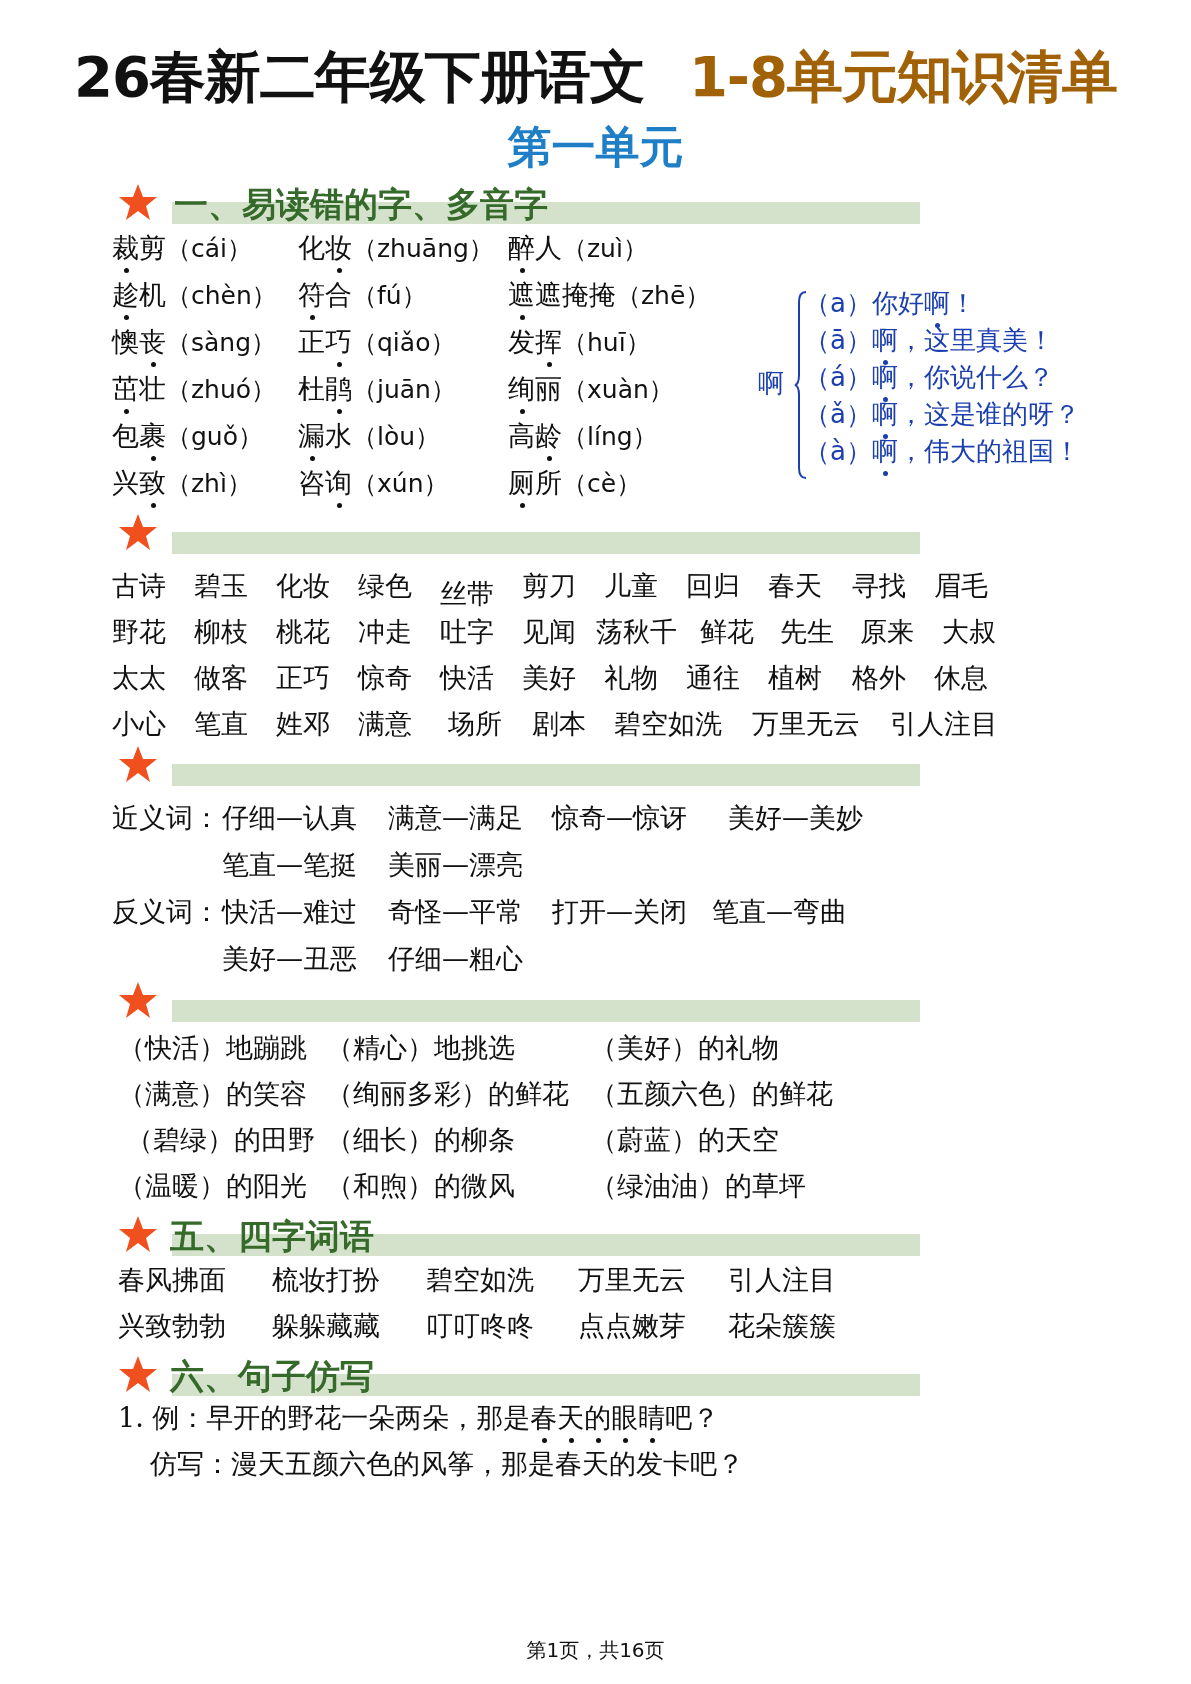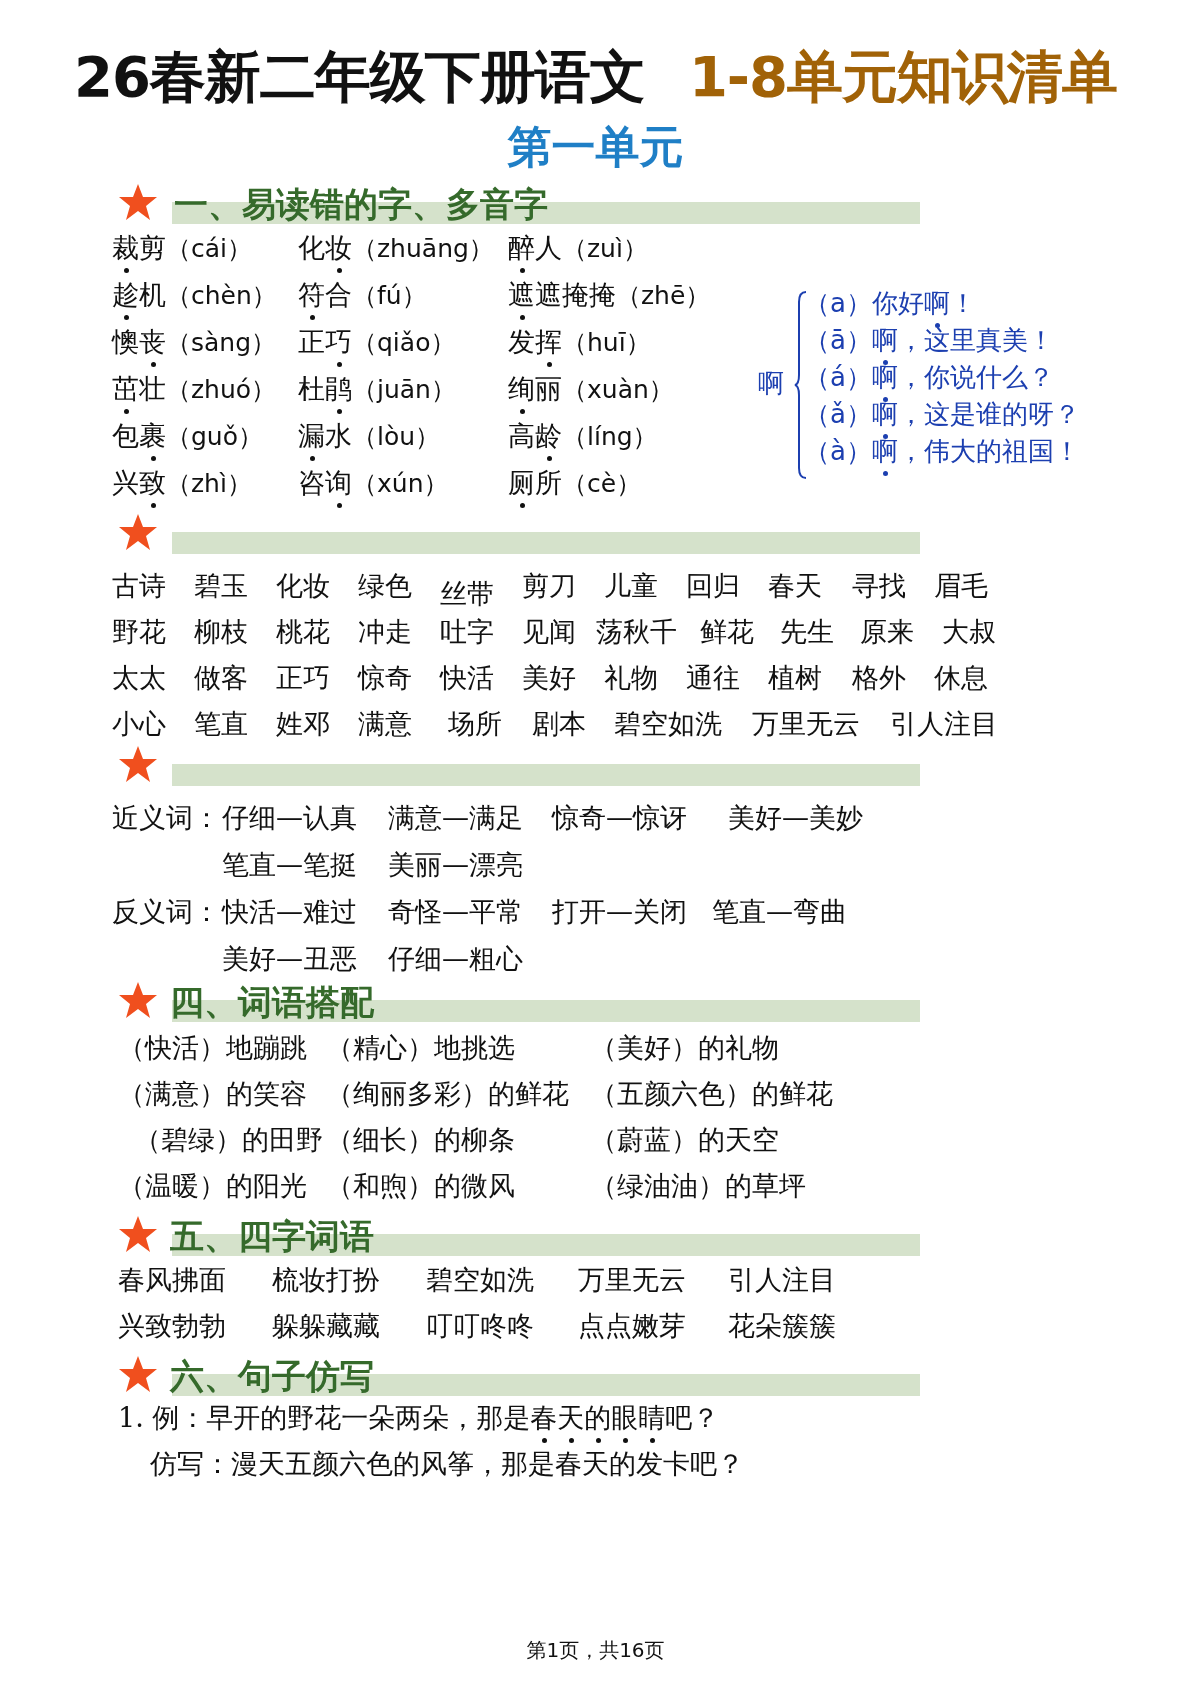--- a/index.html
+++ b/index.html
@@ -156,30 +156,29 @@
 <div id="ant2" class="abs words" style="left:222px; top:941px;">
     <span class="abs" style="left:0px; top:0;">美好—丑恶</span>
     <span class="abs" style="left:166px; top:0;">仔细—粗心</span>
   </div>
 
 <div class="abs sec-head" style="top:980px">
   <svg class="star" viewBox="0 0 40 40">
       <polygon points="20,2 25,15 39,15 28,24 32,38 20,29 8,38 12,24 1,15 15,15" fill="#f04f1e"></polygon>
     </svg>
   <div class="bar"></div>
-  <div class="label" style="left:58px">四、词语搭配</div>
 </div>
 <div id="collocations" class="abs" style="left:118px; top:1030px; width:800px;">
     <span class="abs words" style="left:0px; top:0px;">（快活）地蹦跳</span>
     <span class="abs words" style="left:208px; top:0px;">（精心）地挑选</span>
     <span class="abs words" style="left:472px; top:0px;">（美好）的礼物</span>
     <span class="abs words" style="left:0px; top:46px;">（满意）的笑容</span>
     <span class="abs words" style="left:208px; top:46px;">（绚丽多彩）的鲜花</span>
     <span class="abs words" style="left:472px; top:46px;">（五颜六色）的鲜花</span>
-    <span class="abs words" style="left:16px; top:92px;">（碧绿）的田野</span>
+    <span class="abs words" style="left:8px; top:92px;">（碧绿）的田野</span>
     <span class="abs words" style="left:208px; top:92px;">（细长）的柳条</span>
     <span class="abs words" style="left:472px; top:92px;">（蔚蓝）的天空</span>
     <span class="abs words" style="left:0px; top:138px;">（温暖）的阳光</span>
     <span class="abs words" style="left:208px; top:138px;">（和煦）的微风</span>
     <span class="abs words" style="left:472px; top:138px;">（绿油油）的草坪</span>
   </div>
 
 <div class="abs sec-head" style="top:1214px">
   <svg class="star" viewBox="0 0 40 40">
       <polygon points="20,2 25,15 39,15 28,24 32,38 20,29 8,38 12,24 1,15 15,15" fill="#f04f1e"></polygon>

